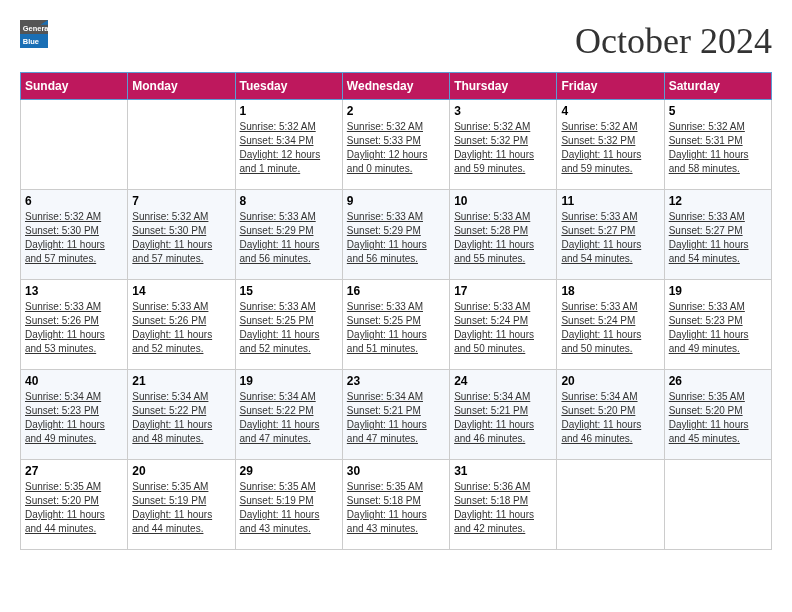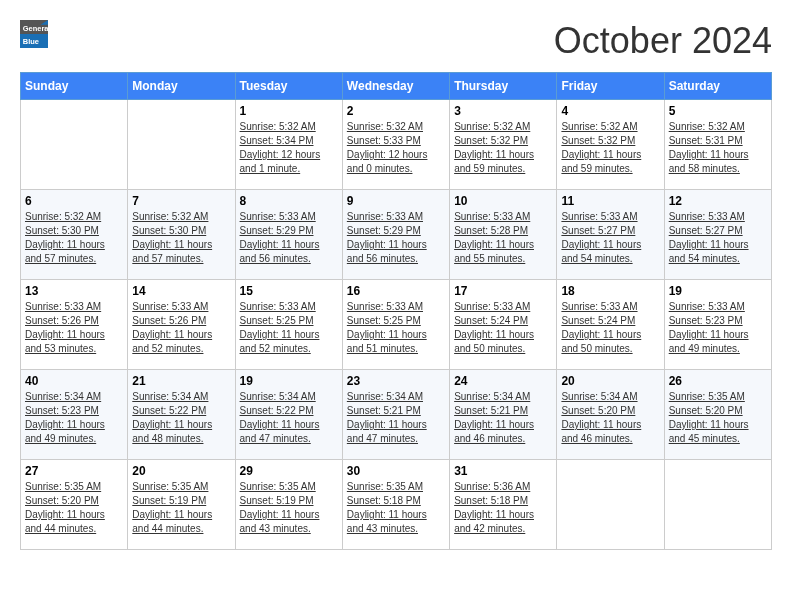--- a/index.html
+++ b/index.html
@@ -20,37 +20,38 @@
       display: flex;
       align-items: center;
       gap: 4px;
     }
     .logo-icon {
       width: 28px;
       height: 28px;
     }
     .title-area {
       text-align: center;
+      font-family: Liberation Serif, serif;
     }
     .month-title {
       font-size: 36px;
       font-weight: normal;
       color: #333;
     }
     .location-title {
       font-size: 14px;
       color: #555;
     }
     .calendar-table {
       width: 100%;
       border-collapse: collapse;
       font-size: 11px;
     }
     .calendar-table th {
-      background: #3b82f6;
+      background: #be185d;
       color: #fff;
       padding: 6px 4px;
       text-align: left;
       font-size: 12px;
       border: 1px solid #5a9cd4;
     }
     .calendar-table td {
       border: 1px solid #ccc;
       vertical-align: top;
       padding: 4px;

